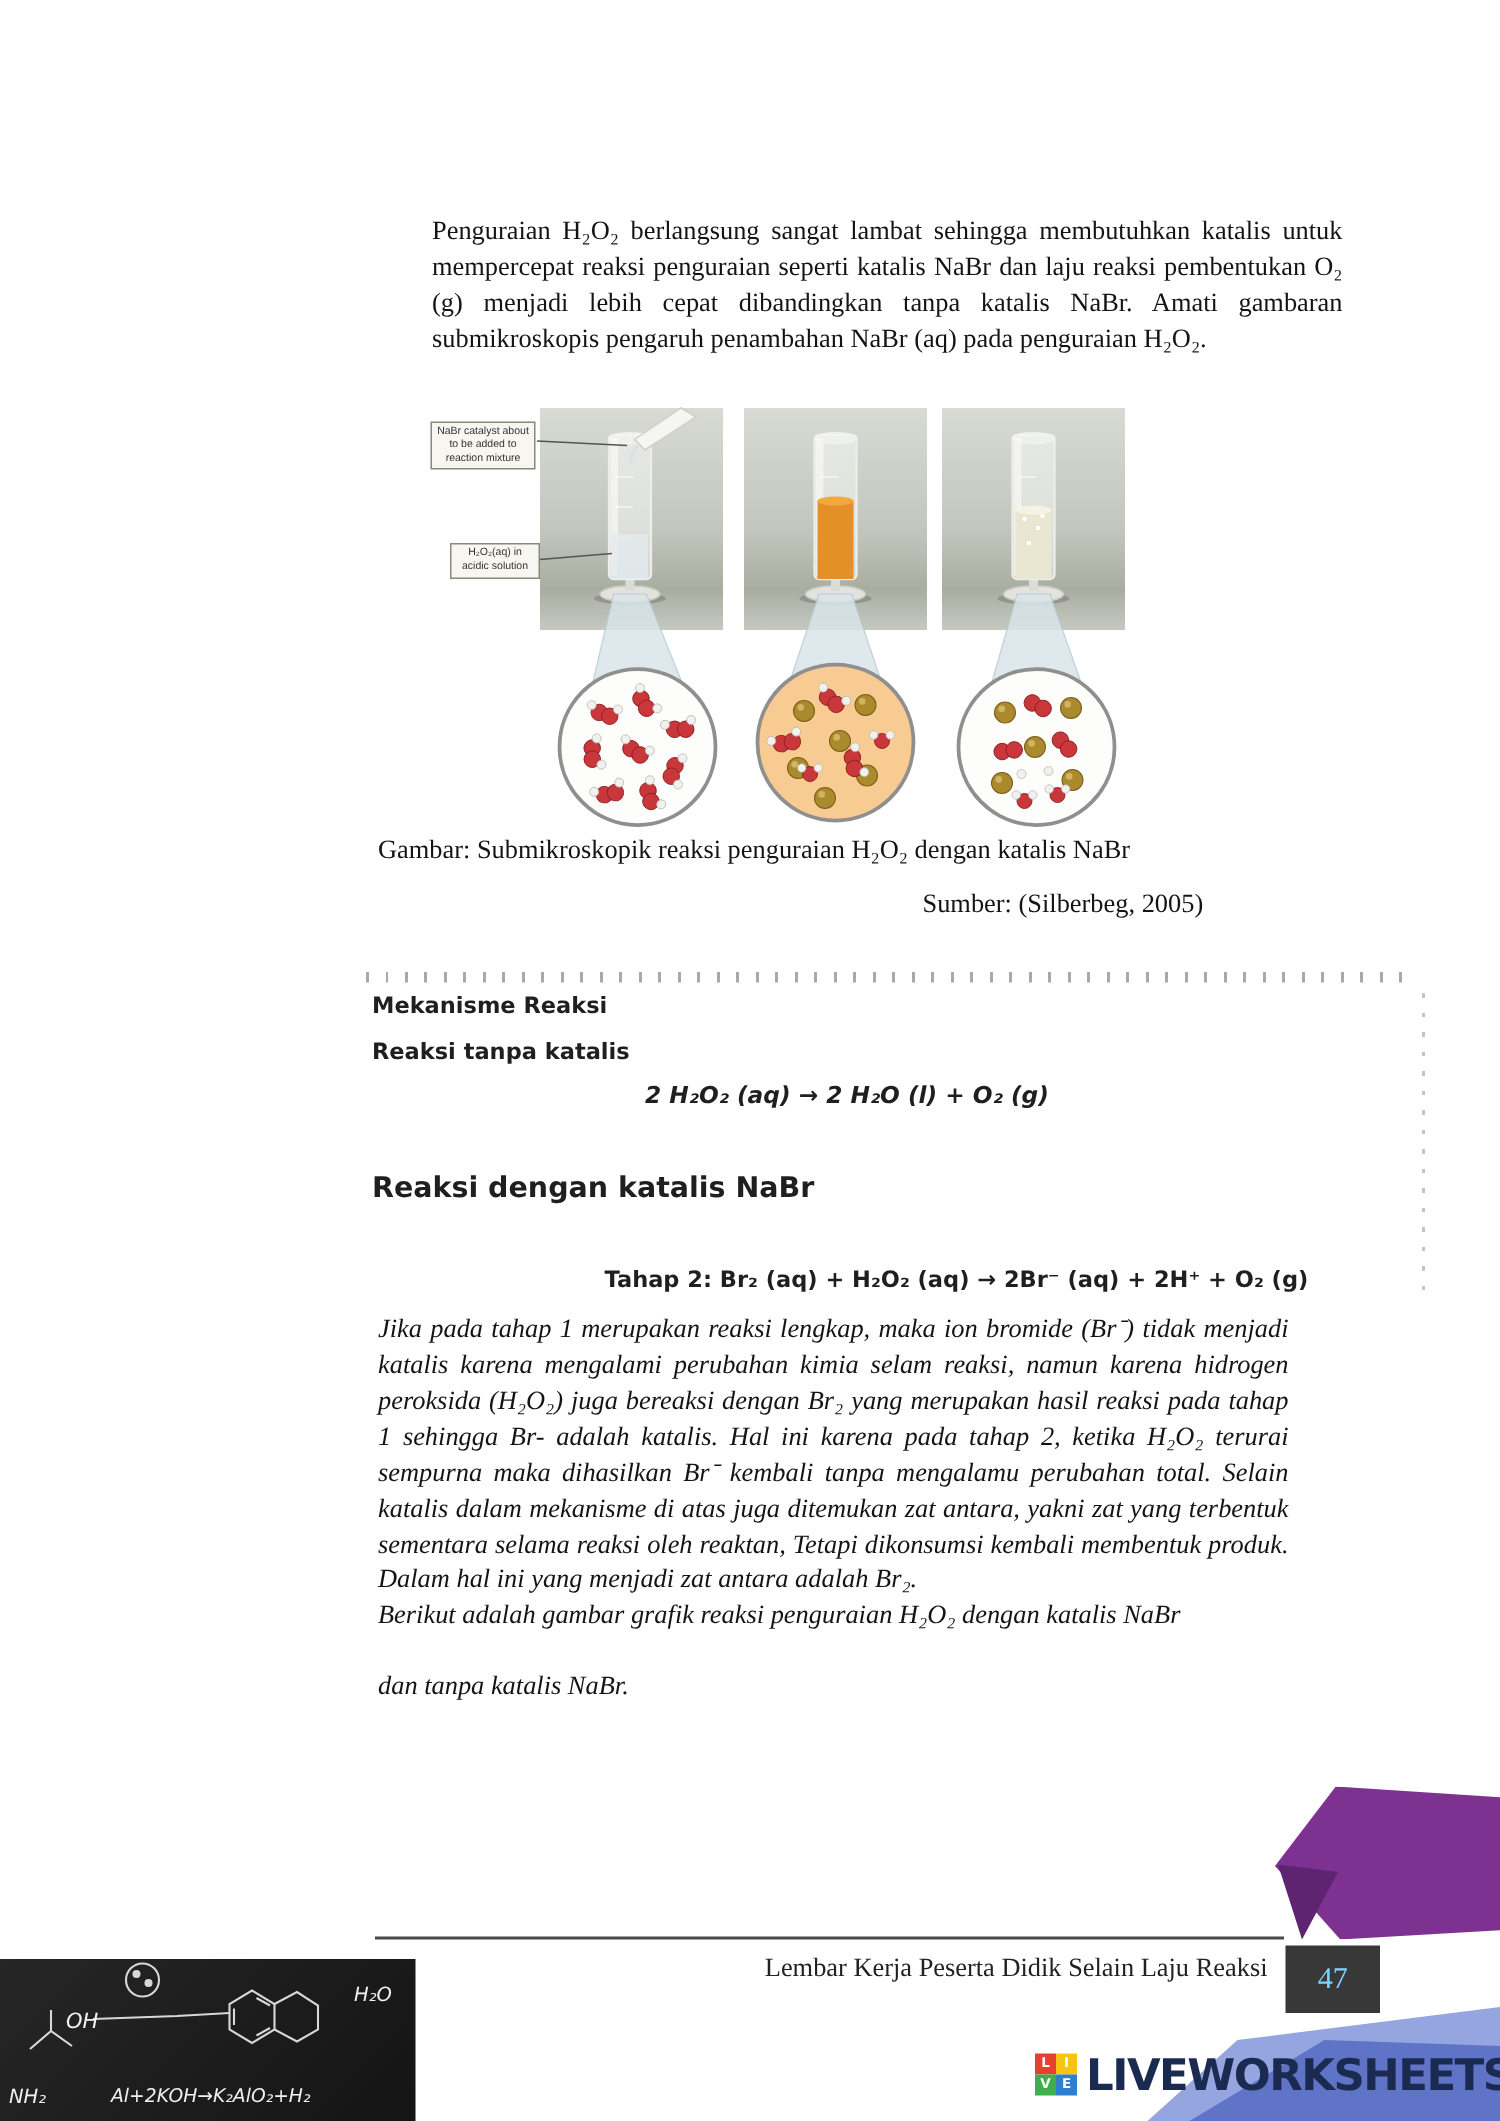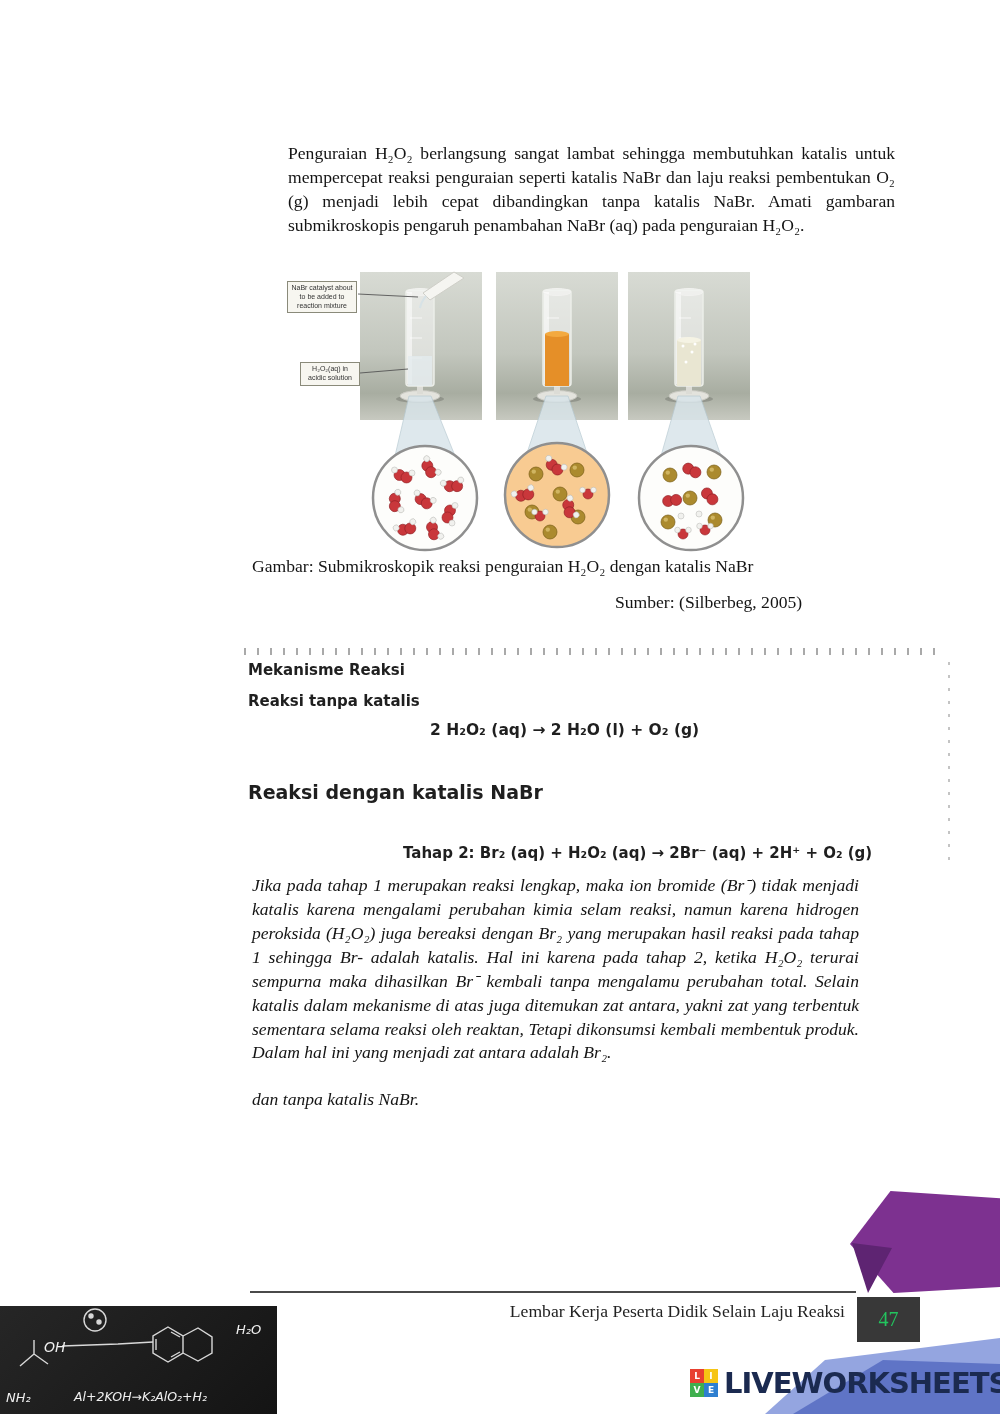--- a/index.html
+++ b/index.html
@@ -22,35 +22,35 @@
 
   
   .mech { position:absolute; left:222px; top:648px; width:712px; height:228px;margin-left:20px; }
   .mech-ticks-top { position:absolute; top:0; left:2px; width:702px; height:7px;
         background:repeating-linear-gradient(90deg,#a9a9a9 0 2px, transparent 2px 13px); }
   .mech-ticks-right { position:absolute; top:14px; right:4px; width:2px; height:204px;
         background:repeating-linear-gradient(180deg,#c4c4c4 0 3px, transparent 3px 13px); }
   .mech .hw { position:absolute; font-family:"DejaVu Sans", sans-serif; font-weight:700; color:#1f1f1f; white-space:nowrap; }
   .mech-title { left:6px;  top:13px;  font-size:15px; }
   .mech-sub1  { left:6px;  top:44px;  font-size:15px; }
-  .mech-eq1   { left:188px; top:73px; font-size:15.5px; }
+  .mech-eq1   { left:188px; top:73px; font-size:15.5px;font-style:italic; }
   .mech-sub2  { left:6px;  top:133px; font-size:19px; }
   .mech-eq2   { left:161px; top:163px; font-size:15px; }
   .mech-eq3   { left:161px; top:196px; font-size:15px; }
 
   
   .disc { position:absolute; left:252px; top:874px; width:607px; font-size:17.6px; line-height:1.36;font-style:italic; }
   .disc .just { text-align:justify; }
   .disc .close2 { margin-top:23px; }
 
   
   .footer-line { position:absolute; left:250px; top:1291px; width:606px; border-top:2px solid #4a4a4a; }
   .footer-text { position:absolute; left:250px; top:1301px; width:595px; text-align:right; font-size:17.6px; color:#222; }
   .page-badge  { position:absolute; left:857px; top:1297px; width:63px; height:45px; background:#383838;
-                 color:#22c55e; display:flex; align-items:center; justify-content:center; font-size:20px; }
+                 color:#7dd3fc; display:flex; align-items:center; justify-content:center; font-size:20px; }
 
   
   .purple-hex { position:absolute; right:0; top:1191px; width:150px; height:102px; background:#7d3190;
                 clip-path:polygon(0 52%, 27% 0, 100% 7%, 100% 94%, 29% 100%); }
   .purple-facet { position:absolute; right:108px; top:1243px; width:40px; height:50px; background:#5e2472;
                 clip-path:polygon(0 0, 100% 10%, 40% 100%); }
   .corner-blue { position:absolute; right:0; bottom:0; width:235px; height:80px; }
 
   
   .chalk { position:absolute; left:0; top:1306px; width:277px; height:108px;
@@ -190,20 +190,21 @@
     <div class="mech-ticks-right"></div>
     <div class="hw mech-title">Mekanisme Reaksi</div>
     <div class="hw mech-sub1">Reaksi tanpa katalis</div>
     <div class="hw mech-eq1">2 H₂O₂ (aq) → 2 H₂O (l) + O₂ (g)</div>
     <div class="hw mech-sub2">Reaksi dengan katalis NaBr</div>
     <div class="hw mech-eq3">Tahap 2: Br₂ (aq) + H₂O₂ (aq) → 2Br⁻ (aq) + 2H⁺ + O₂ (g)</div>
   </div>
 
   <div class="disc">
     <p class="just">Jika pada tahap 1 merupakan reaksi lengkap, maka ion bromide (Br⁻) tidak menjadi katalis karena mengalami perubahan kimia selam reaksi, namun karena hidrogen peroksida (H₂O₂) juga bereaksi dengan Br₂ yang merupakan hasil reaksi pada tahap 1 sehingga Br- adalah katalis. Hal ini karena pada tahap 2, ketika H₂O₂ terurai sempurna maka dihasilkan Br⁻ kembali tanpa mengalamu perubahan total. Selain katalis dalam mekanisme di atas juga ditemukan zat antara, yakni zat yang terbentuk sementara selama reaksi oleh reaktan, Tetapi dikonsumsi kembali membentuk produk. Dalam hal ini yang menjadi zat antara adalah Br₂.</p>
+    <p>Berikut adalah gambar grafik reaksi penguraian H₂O₂ dengan katalis NaBr</p>
     <p class="close2">dan tanpa katalis NaBr.</p>
   </div>
 
   <div class="footer-line"></div>
   <div class="footer-text">Lembar Kerja Peserta Didik Selain Laju Reaksi</div>
   <div class="page-badge">47</div>
 
   <div class="purple-hex"></div>
   <div class="purple-facet"></div>
   <svg class="corner-blue" viewBox="0 0 235 80">

